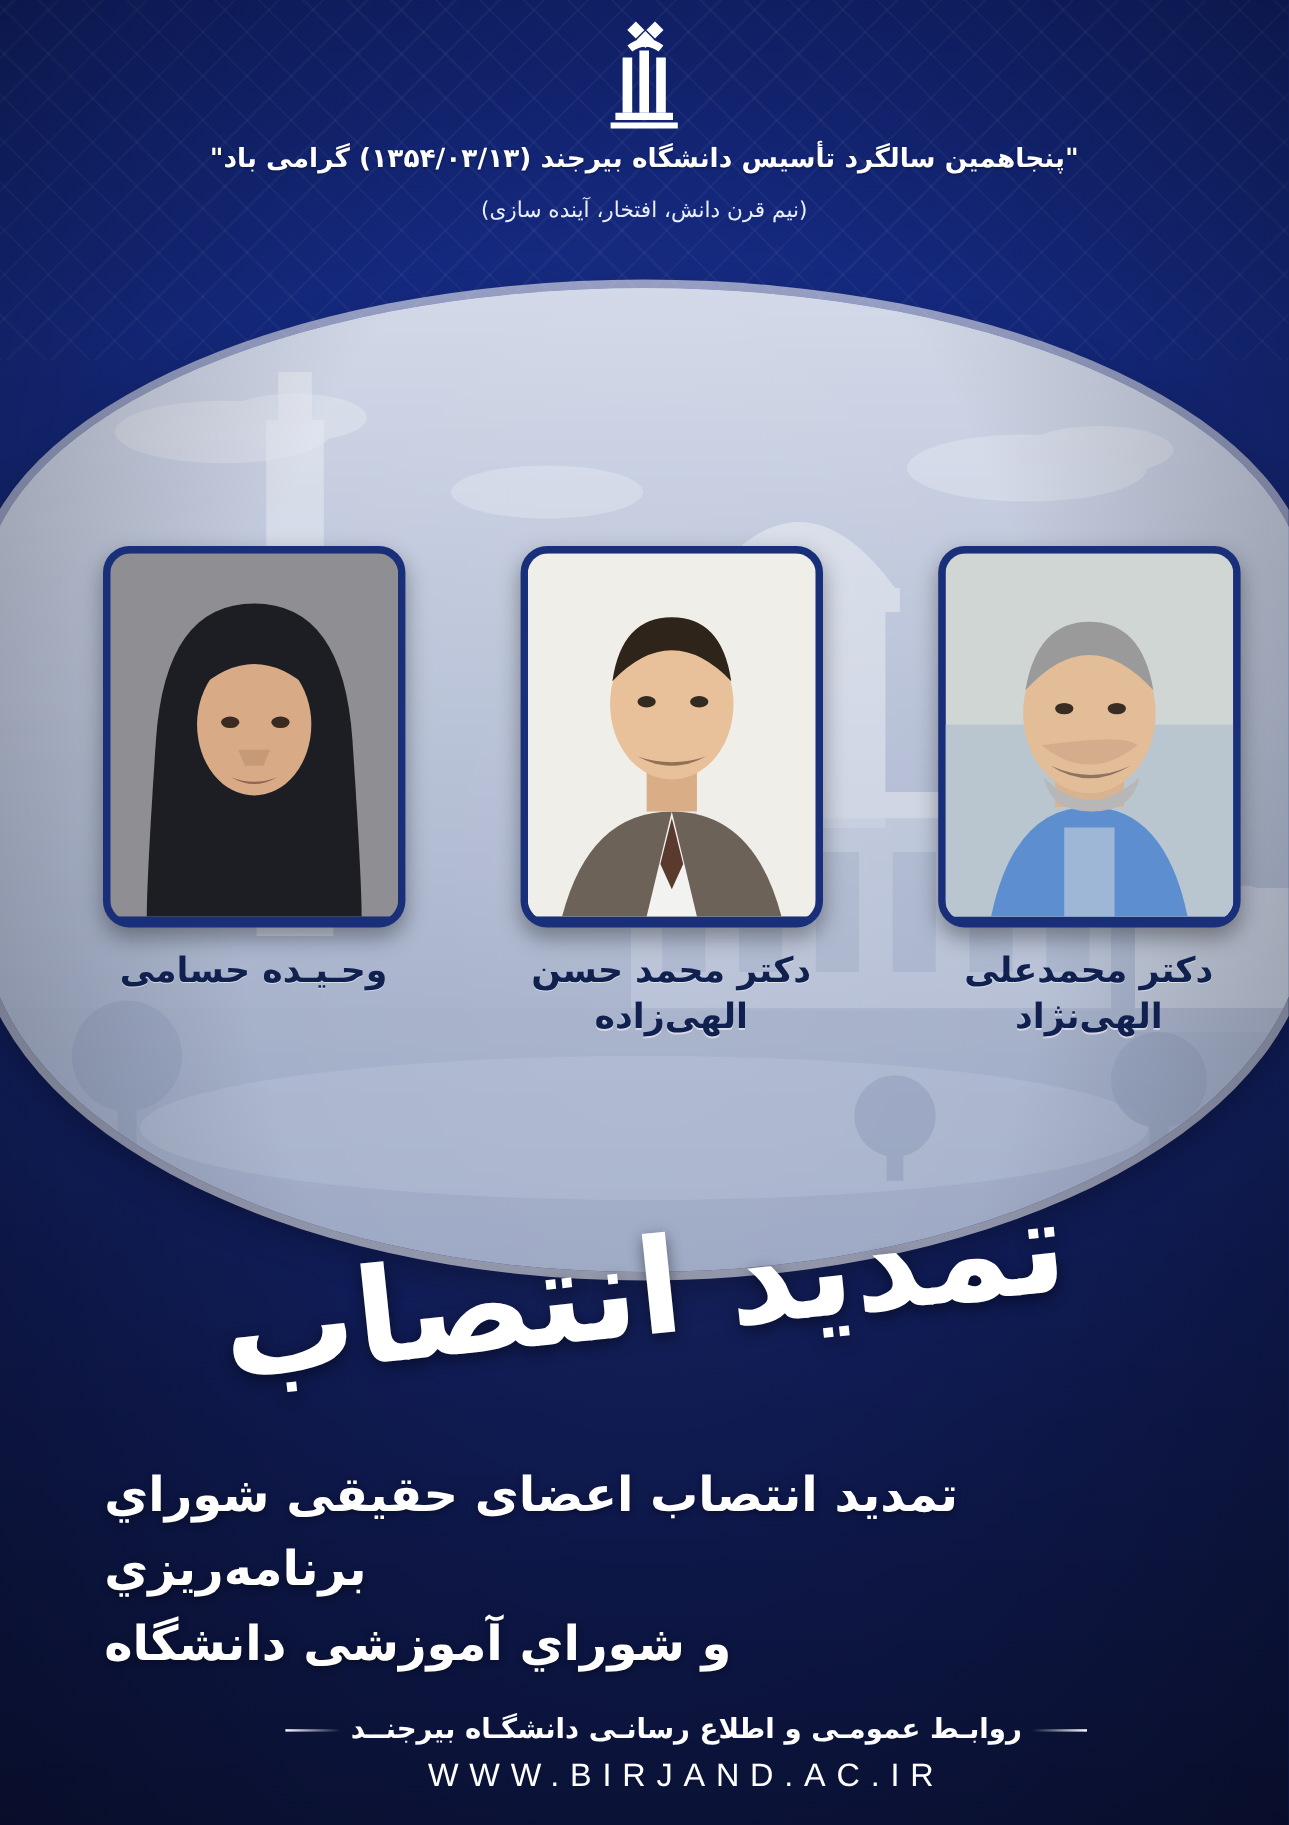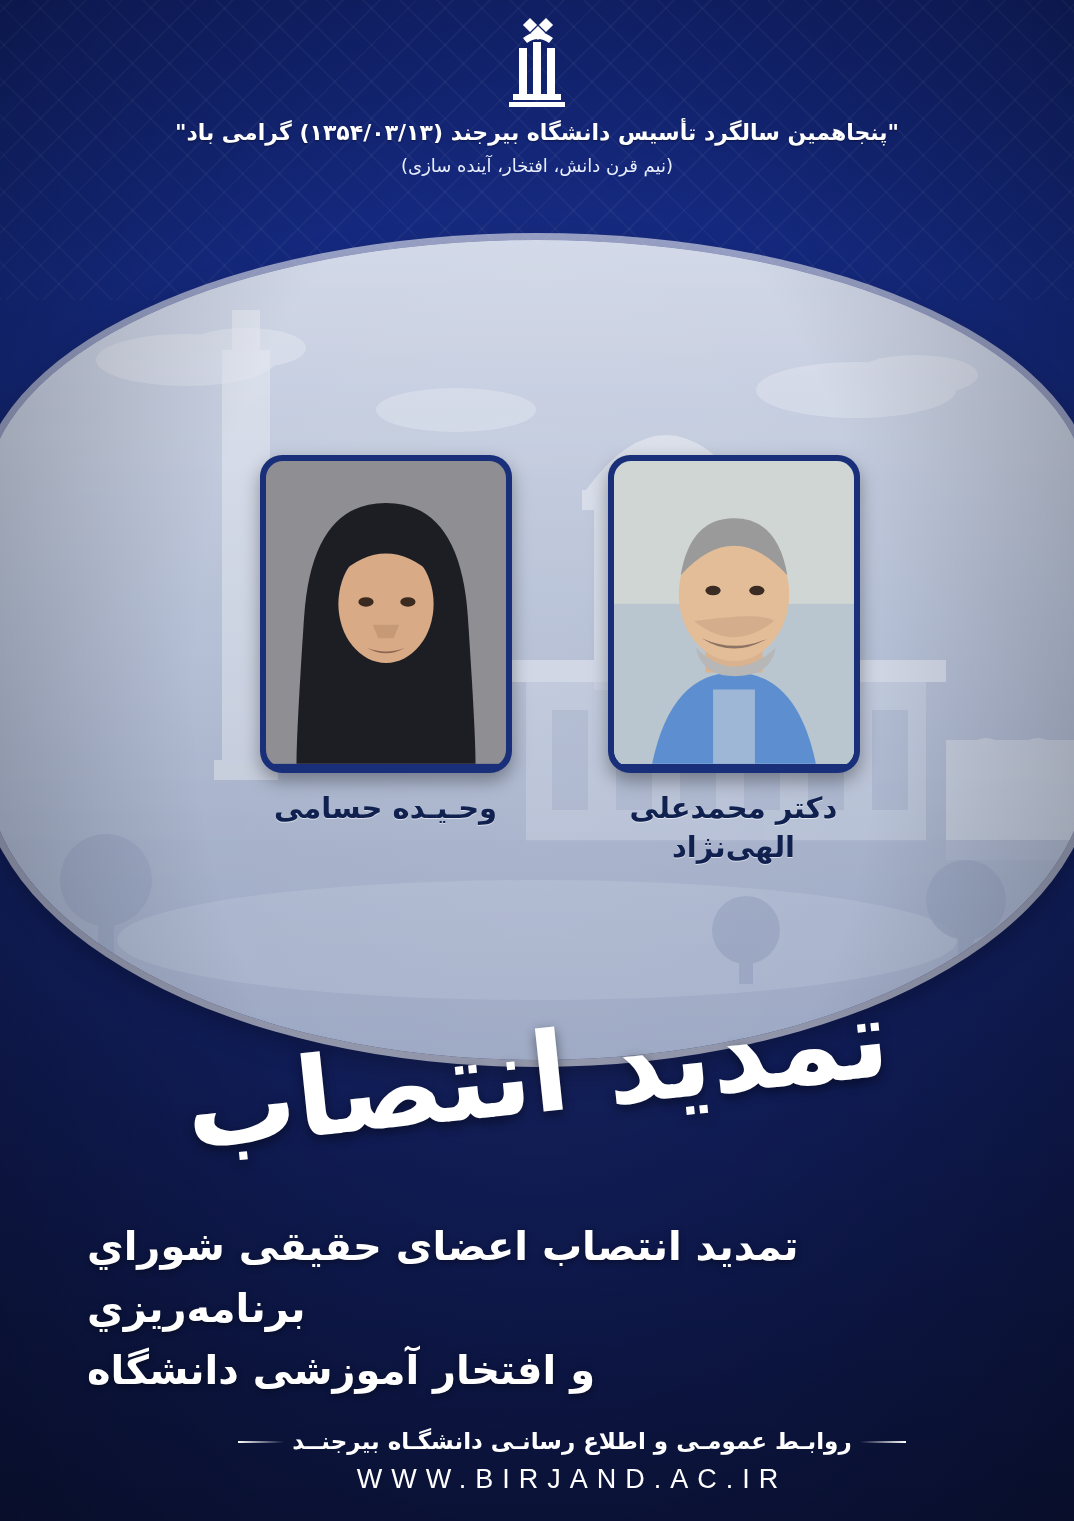--- a/index.html
+++ b/index.html
@@ -50,21 +50,21 @@
   .header-line1 {
     font-size: 22px;
     font-weight: bold;
     letter-spacing: .5px;
     margin: 6px 0 0;
     color: #ffffff;
     text-shadow: 0 1px 2px rgba(0,0,0,.4);
   }
   .header-line2 {
     font-size: 18px;
-    margin: 10px 0 0;
+    margin: 20px 0 0;
     color: #e9eefc;
   }
 
   
   .arch {
     position: absolute;
     left: -14px;
     top: 240px;
     width: 1102px;
     height: 820px;
@@ -300,20 +300,39 @@
             <ellipse cx="150" cy="136" rx="8" ry="5" fill="#3a2c22"></ellipse>
             <path d="M92 186 q34 22 70 0 q-34 16 -70 0z" fill="#8d7363"></path>
             <path d="M86 196 q40 40 84 0 q-6 30 -42 30 q-36 0 -42 -30z" fill="#b7b7b7"></path>
             <path d="M104 240 h44 v78 h-44z" fill="#9fb7d6"></path>
           </svg>
         </div>
       </div>
       <div class="pname">دکتر محمدعلی الهی‌نژاد</div>
     </div>
 
+    <div class="portrait-card">
+      <div class="photo-frame">
+        <div class="photo-inner">
+          <svg class="ph" viewBox="0 0 252 318" preserveAspectRatio="xMidYMid slice" xmlns="http://www.w3.org/2000/svg">
+            <rect width="252" height="318" fill="#efeee9"></rect>
+            <path d="M30 318 q24 -92 96 -92 q72 0 96 92 z" fill="#6d6257"></path>
+            <path d="M104 226 h44 v-44 h-44z" fill="#d9ae86"></path>
+            <ellipse cx="126" cy="132" rx="54" ry="66" fill="#e8c19a"></ellipse>
+            <path d="M74 112 q52 -54 104 0 q-8 -56 -52 -56 q-44 0 -52 56z" fill="#2e2419"></path>
+            <ellipse cx="104" cy="130" rx="8" ry="5" fill="#332a20"></ellipse>
+            <ellipse cx="150" cy="130" rx="8" ry="5" fill="#332a20"></ellipse>
+            <path d="M96 178 q30 16 60 0 q-30 10 -60 0z" fill="#8e7258"></path>
+            <path d="M126 226 l-22 92 h44z" fill="#f2f2f0"></path>
+            <path d="M126 232 l-10 40 l10 22 l10 -22z" fill="#5a3a2c"></path>
+          </svg>
+        </div>
+      </div>
+      <div class="pname">دکتر محمد حسن الهی‌زاده</div>
+    </div>
 
     <div class="portrait-card">
       <div class="photo-frame">
         <div class="photo-inner">
           <svg class="ph" viewBox="0 0 252 318" preserveAspectRatio="xMidYMid slice" xmlns="http://www.w3.org/2000/svg">
             <rect width="252" height="318" fill="#8f8f93"></rect>
             <path d="M126 44 q78 0 86 120 q8 120 8 154 h-188 q0 -34 8 -154 q8 -120 86 -120z" fill="#1d1d24"></path>
             <ellipse cx="126" cy="150" rx="50" ry="62" fill="#d8ab86"></ellipse>
             <path d="M76 120 q50 -46 100 0 q-6 -50 -50 -50 q-44 0 -50 50z" fill="#1d1d24"></path>
             <ellipse cx="105" cy="148" rx="8" ry="5" fill="#3a2a20"></ellipse>
@@ -326,21 +345,21 @@
       </div>
       <div class="pname">وحـیـده حسامی</div>
     </div>
 
   </div>
 
   <div class="big-title">تمدید انتصاب</div>
 
   <div class="desc">
     <div>تمدید انتصاب اعضای حقیقی شوراي برنامه‌ریزي</div>
-    <div>و افتخار آموزشی دانشگاه</div>
+    <div>و شوراي آموزشی دانشگاه</div>
   </div>
 
   <div class="footer">
     <div class="footer-org">روابـط عمومـی و اطلاع رسانـی دانشگـاه بیرجنــد</div>
     <div class="footer-url">WWW.BIRJAND.AC.IR</div>
   </div>
 
   <div class="vignette"></div>
 </div>
 

